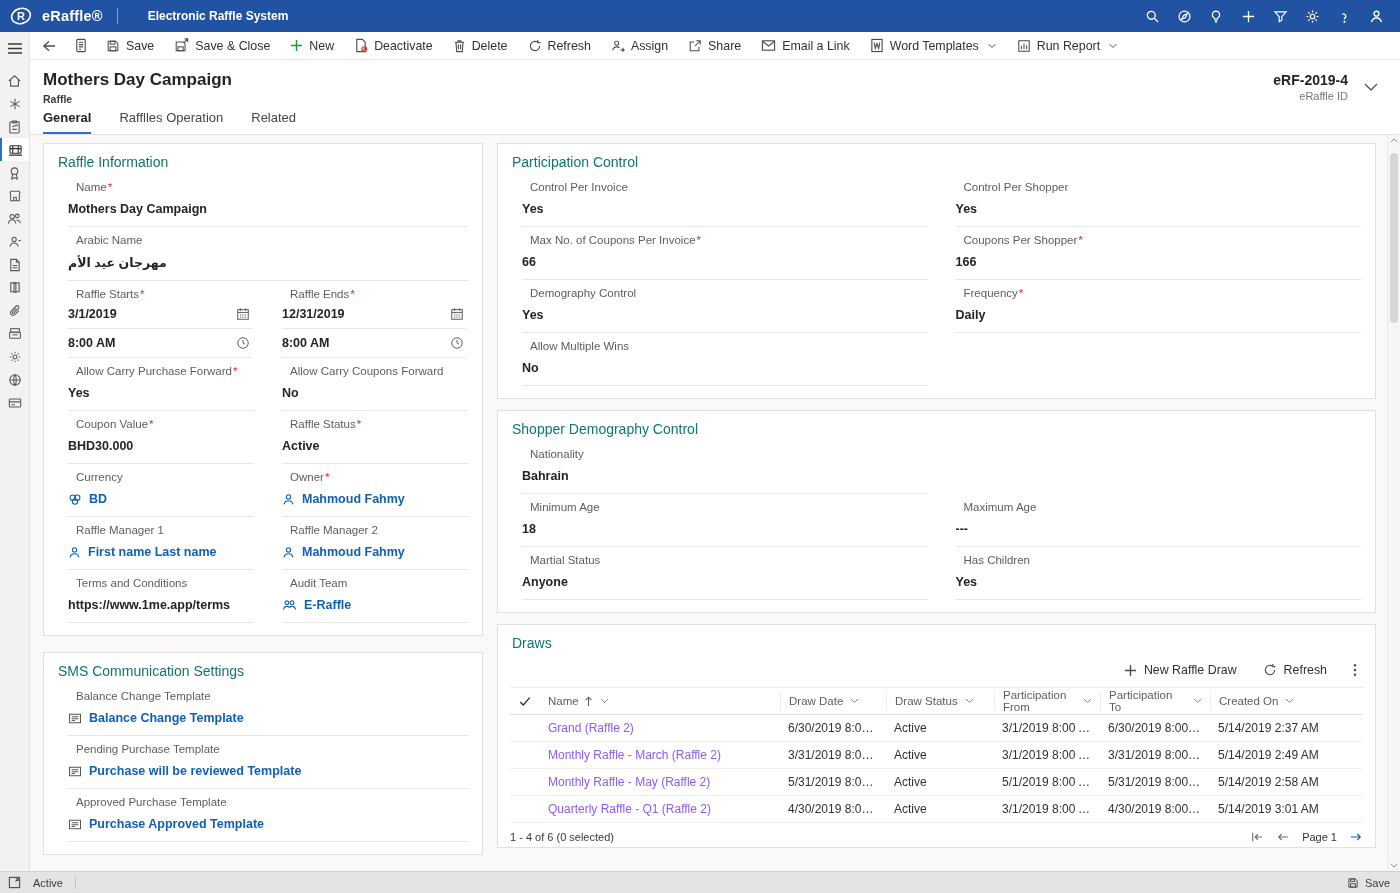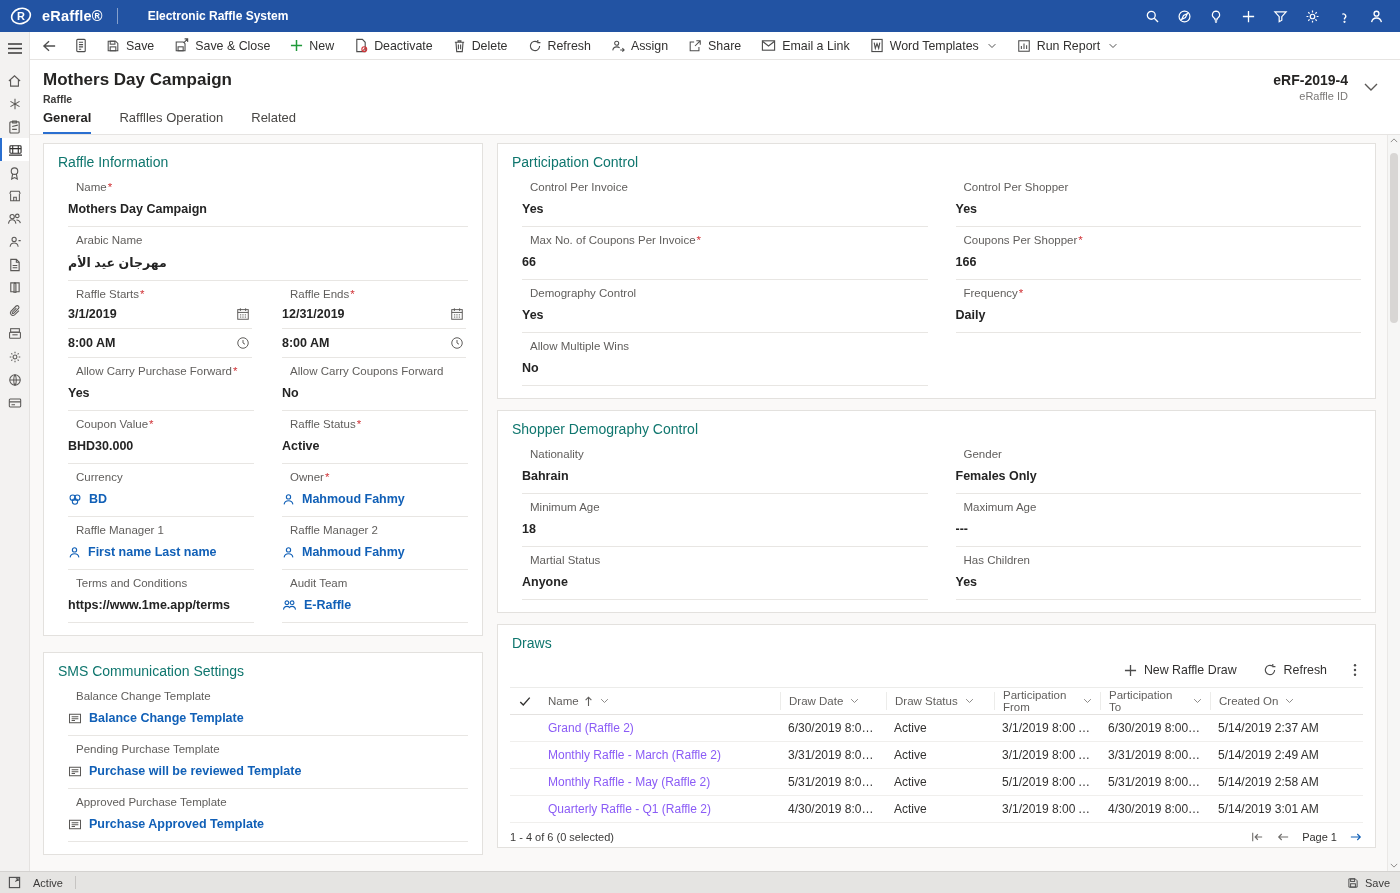--- a/index.html
+++ b/index.html
@@ -658,24 +658,20 @@
         </section>
 
         <section class="card">
           <div class="card-title">Shopper Demography Control</div>
           <div class="card-body">
             <div class="two">
               <div class="field">
                 <div class="flabel"><span>Nationality</span></div>
                 <div class="fvalue">Bahrain</div>
               </div>
-              <div class="field">
-                <div class="flabel"><span>Gender</span></div>
-                <div class="fvalue">Females Only</div>
-              </div>
             </div>
             <div class="two">
               <div class="field">
                 <div class="flabel"><span>Minimum Age</span></div>
                 <div class="fvalue">18</div>
               </div>
               <div class="field">
                 <div class="flabel"><span>Maximum Age</span></div>
                 <div class="fvalue">---</div>
               </div>

